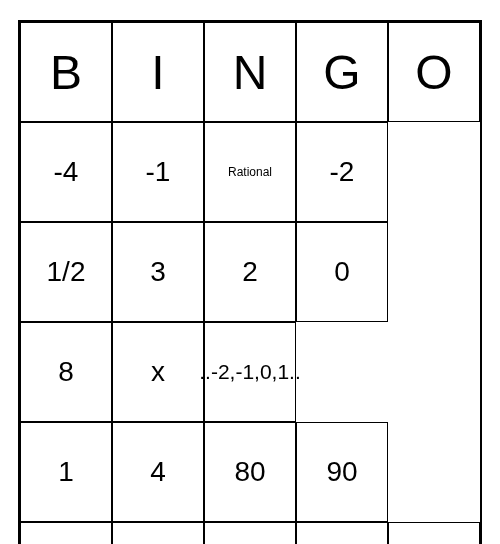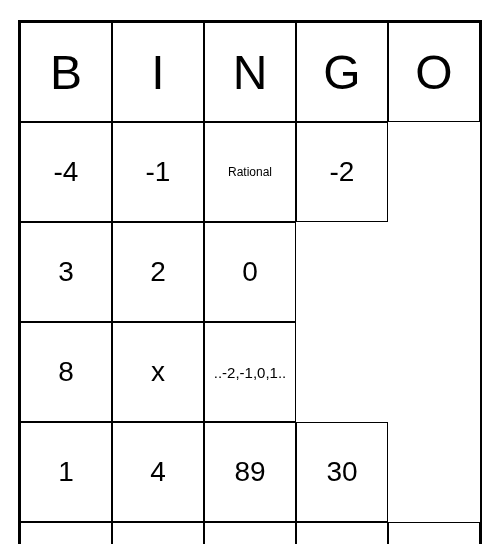--- a/index.html
+++ b/index.html
@@ -33,55 +33,56 @@
       padding: 2px;
     }
     .header-cell {
       font-size: 48px;
       font-weight: normal;
     }
     .small-text {
       font-size: 12px;
     }
     .smaller-text {
-      font-size: 15px;
+      font-size: 21px;
     }
   </style>
 </head>
 <body>
 
 <div class="bingo-card">
   <div class="bingo-row">
     <div class="bingo-cell header-cell">B</div>
     <div class="bingo-cell header-cell">I</div>
     <div class="bingo-cell header-cell">N</div>
     <div class="bingo-cell header-cell">G</div>
     <div class="bingo-cell header-cell">O</div>
   </div>
   <div class="bingo-row">
     <div class="bingo-cell">-4</div>
     <div class="bingo-cell">-1</div>
     <div class="bingo-cell small-text">Rational</div>
     <div class="bingo-cell">-2</div>
   </div>
   <div class="bingo-row">
+    <div class="bingo-cell">1/2</div>
     <div class="bingo-cell">3</div>
     <div class="bingo-cell">2</div>
     <div class="bingo-cell">0</div>
   </div>
   <div class="bingo-row">
     <div class="bingo-cell">8</div>
     <div class="bingo-cell">x</div>
     <div class="bingo-cell smaller-text">..-2,-1,0,1..</div>
   </div>
   <div class="bingo-row">
     <div class="bingo-cell">1</div>
     <div class="bingo-cell">4</div>
-    <div class="bingo-cell">89</div>
-    <div class="bingo-cell">30</div>
+    <div class="bingo-cell">80</div>
+    <div class="bingo-cell">90</div>
   </div>
   <div class="bingo-row">
     <div class="bingo-cell">b+1</div>
     <div class="bingo-cell">-5</div>
     <div class="bingo-cell">5/3</div>
     <div class="bingo-cell smaller-text">0,1,2,3...</div>
     <div class="bingo-cell">y</div>
   </div>
 </div>
 

